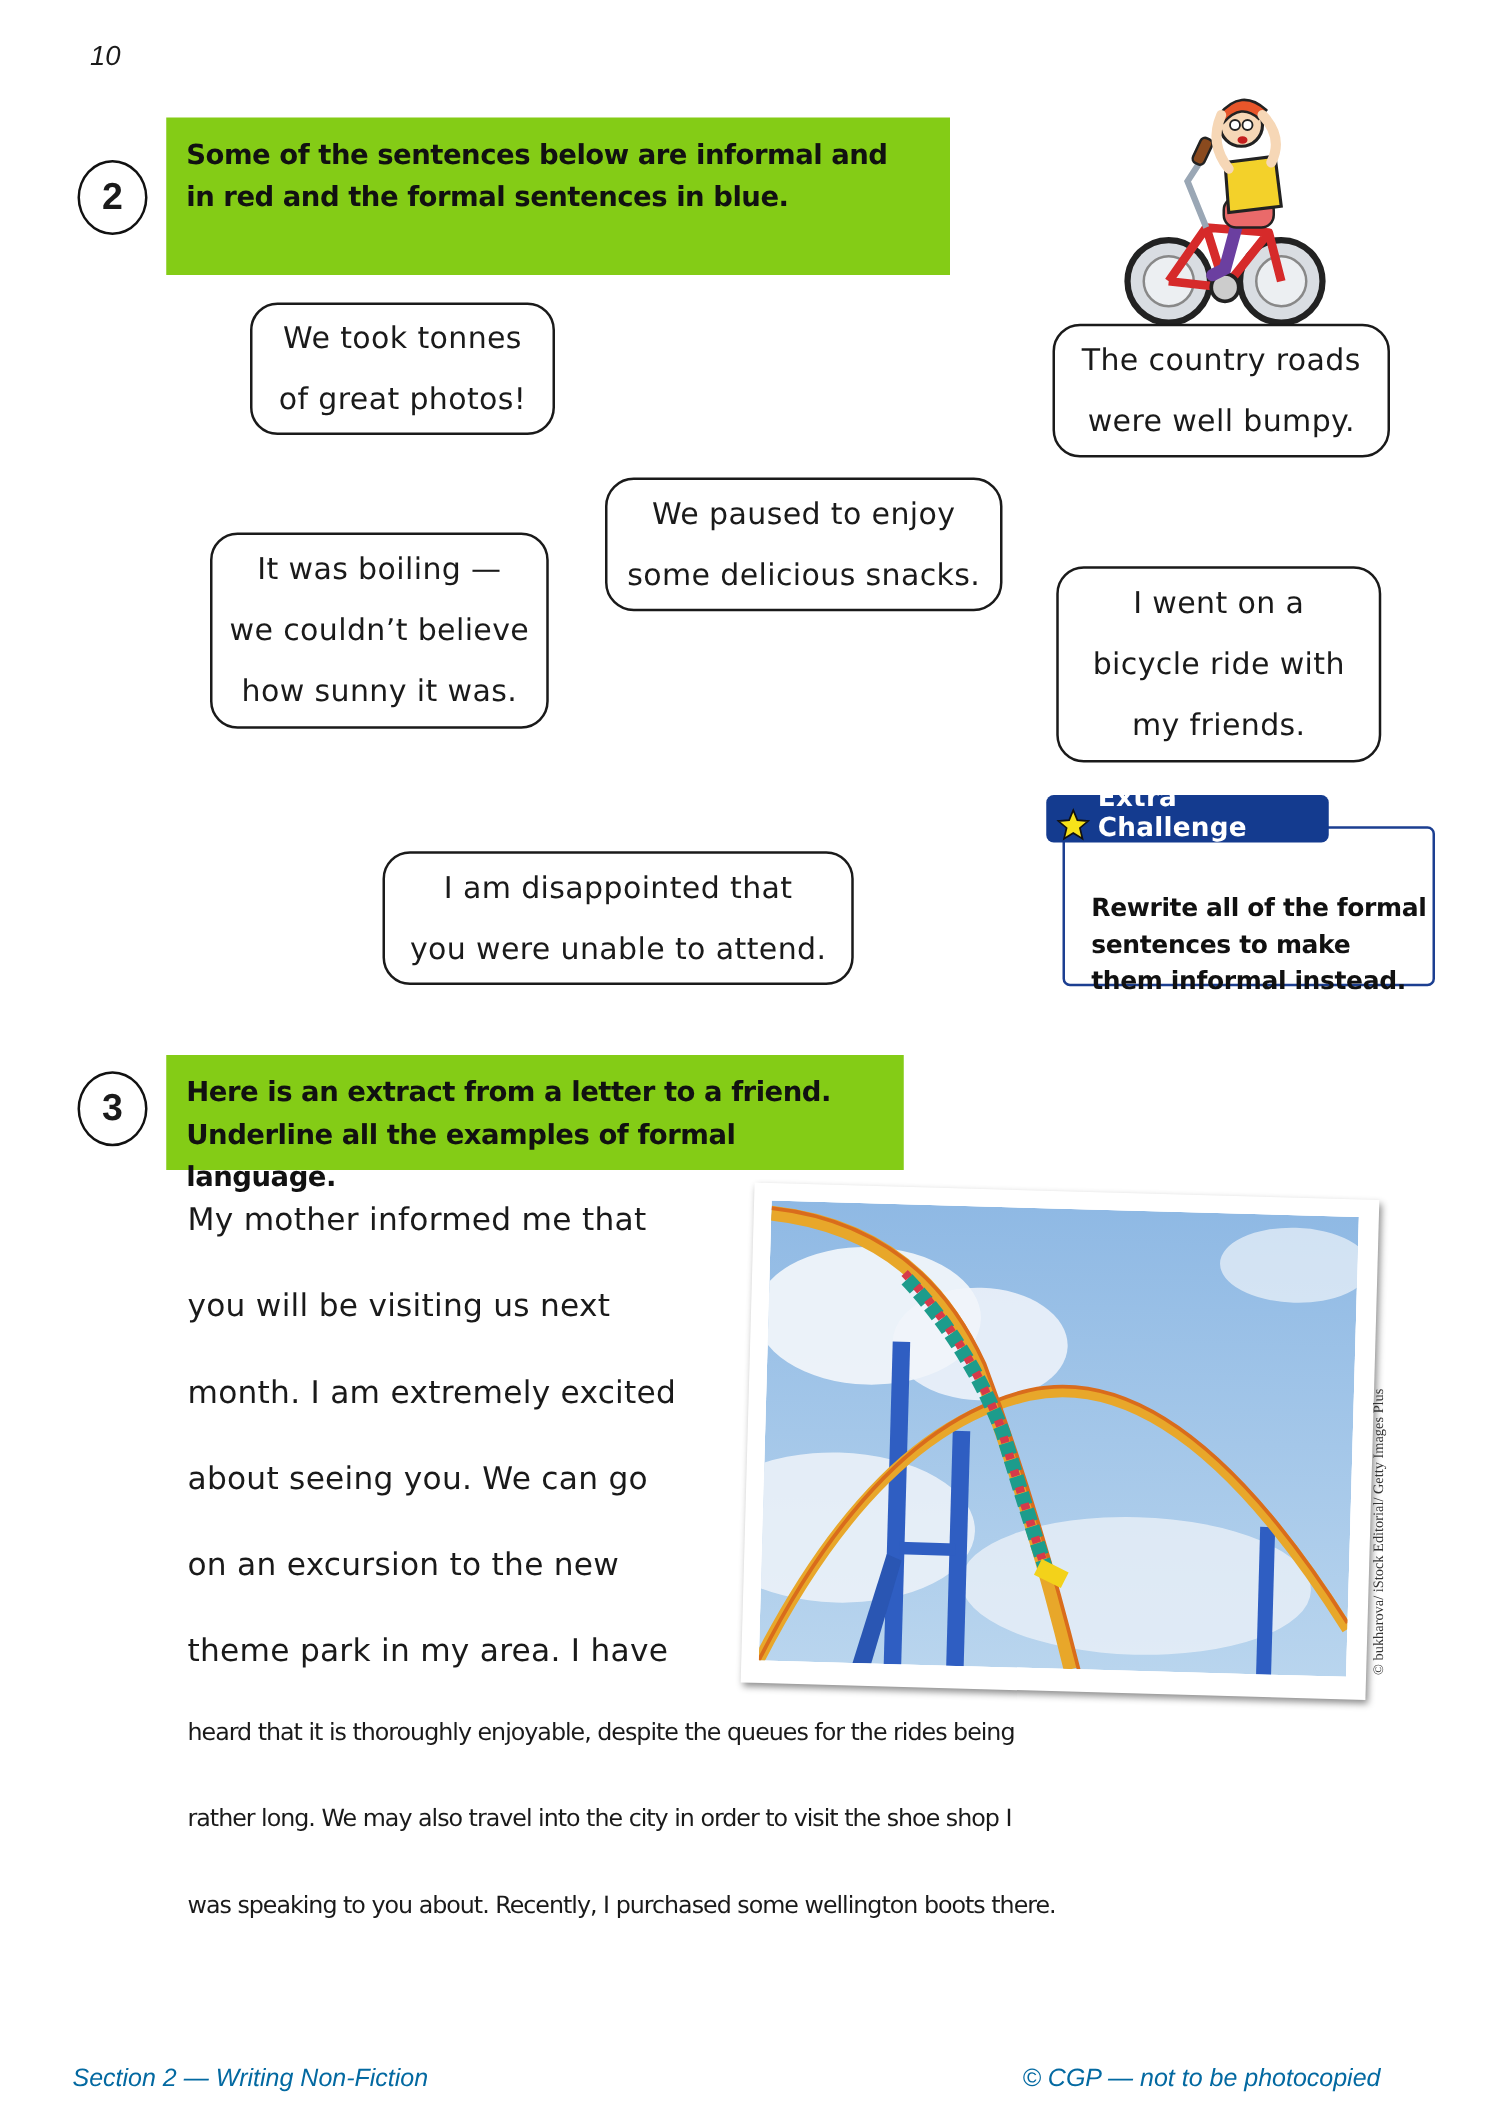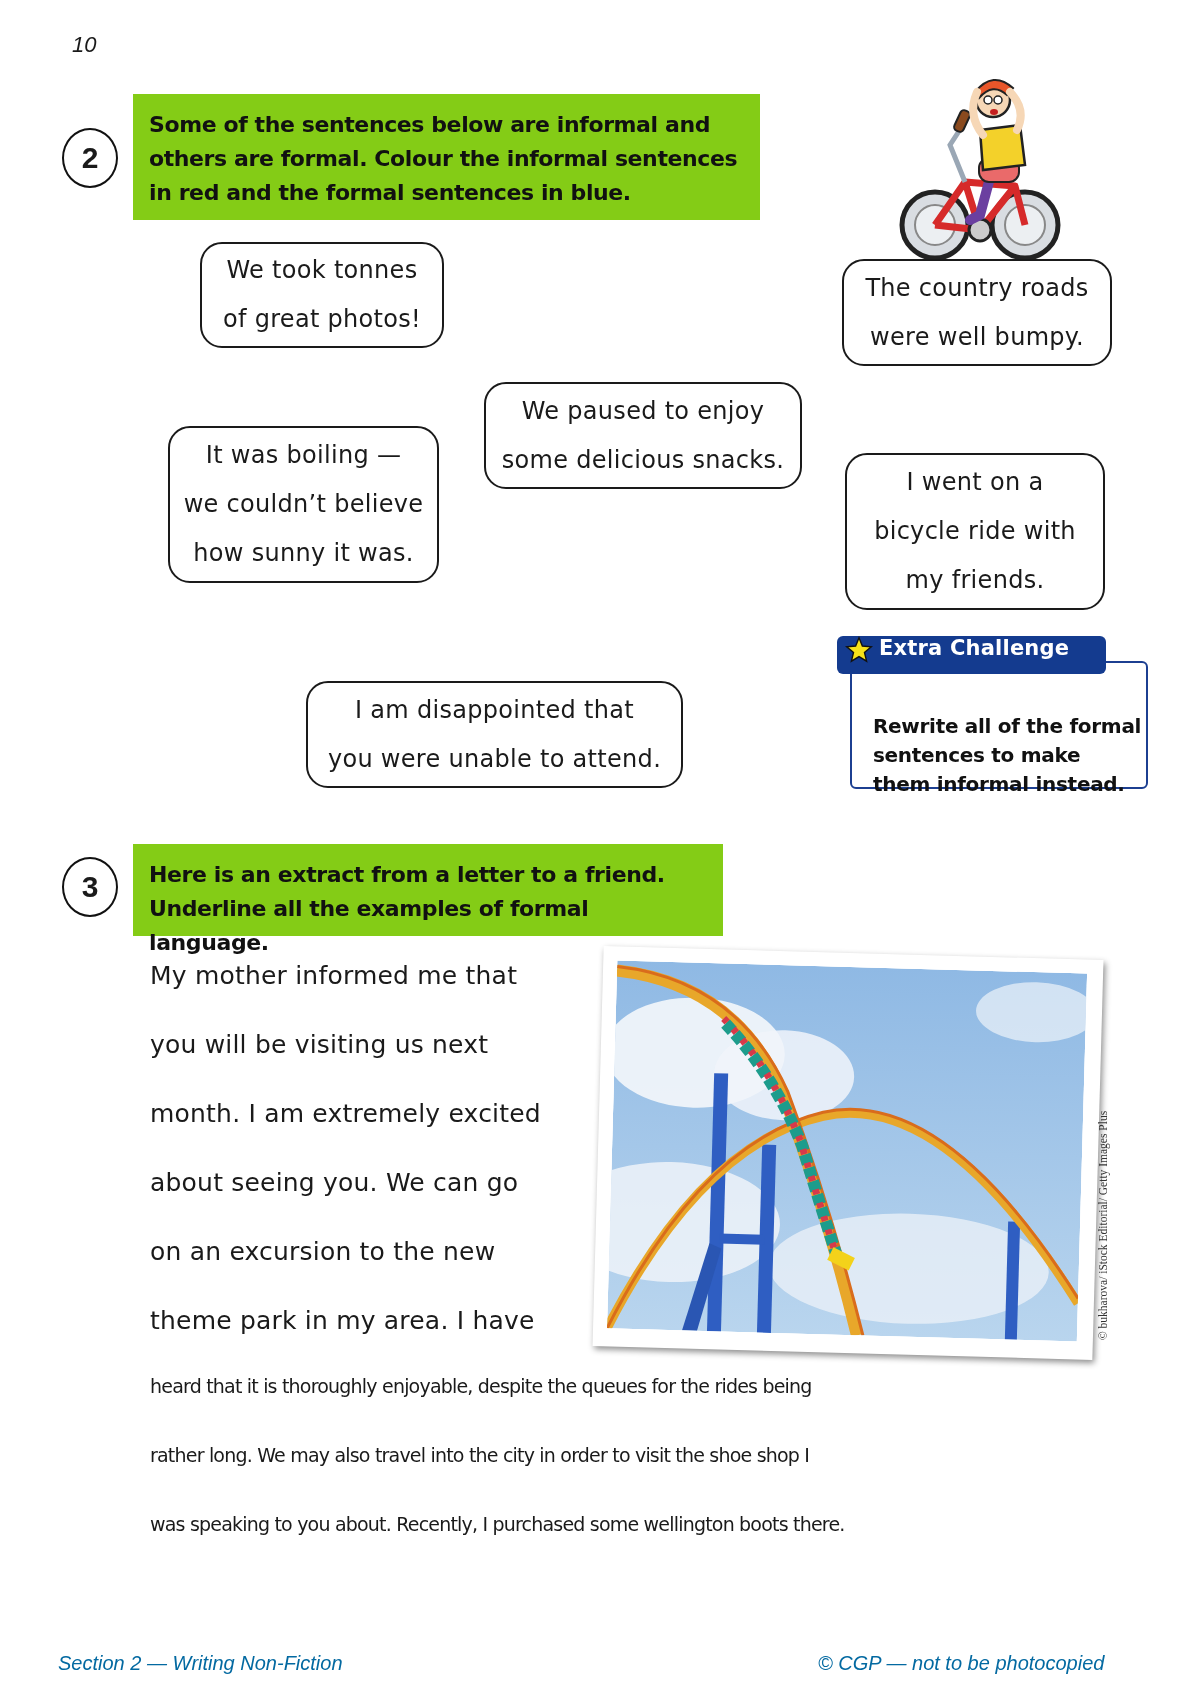--- a/index.html
+++ b/index.html
@@ -15,22 +15,22 @@
               font-weight: bold; font-size: 22px; line-height: 34px; letter-spacing: -0.4px; color: #111; }
 
     .card { position: absolute; border: 2px solid #1a1a1a; border-radius: 22px; background: #fff;
             display: flex; flex-direction: column; align-items: center; justify-content: center;
             font-family: "DejaVu Sans", sans-serif; font-size: 24px; line-height: 49px; text-align: center;
             letter-spacing: 0.3px; cursor: pointer; }
     .card span { display: block; white-space: nowrap; }
 
     .challenge-box { position: absolute; left: 850px; top: 661px; width: 298px; height: 128px;
                      border: 2.5px solid #1c3f91; border-radius: 6px; background: #fff; }
-    .challenge-tab { position: absolute; left: 837px; top: 636px; width: 269px; height: 38px;
-                     background: #143b8f; border-radius: 6px; display: flex; align-items: flex-start; padding-left: 8px; }
+    .challenge-tab { position: absolute; left: 837px; top: 636px; width: 226px; height: 38px;
+                     background: #143b8f; border-radius: 6px; display: flex; align-items: flex-end; padding-left: 8px; }
     .challenge-tab .star { width: 28px; height: 28px; margin-right: 6px; }
     .challenge-tab .title { color: #fff; font-weight: bold; font-size: 21px; font-family: "DejaVu Sans", sans-serif; letter-spacing: 0.2px; }
     .challenge-text { position: absolute; left: 873px; top: 712px; width: 270px; font-weight: bold; font-size: 20px;
                       line-height: 29px; color: #111; letter-spacing: -0.3px; }
 
     .letter-line { position: absolute; left: 150px; font-size: 25px; font-family: "DejaVu Sans", sans-serif; white-space: nowrap; letter-spacing: 0.2px; }
     .letter-line.narrow { letter-spacing: -0.8px; font-size: 19px; }
 
     .photo { position: absolute; left: 598px; top: 953px; width: 500px; height: 400px; background: #fff;
              transform: rotate(1.6deg); box-shadow: 2px 3px 6px rgba(0,0,0,0.45); padding: 14px 16px 18px 14px; }
@@ -43,21 +43,20 @@
     .bike { position: absolute; left: 895px; top: 70px; width: 170px; height: 195px; }
   </style>
 </head>
 <body>
 
 <div class="page-num">10</div>
 
 <div class="qnum" style="left:62px; top:128px;">2</div>
 <div class="prompt" style="left:133px; top:94px; width:627px; height:126px;">
   <div>Some of the sentences below are informal and</div>
-  <div>others are formal.  Colour the informal sentences</div>
   <div>in red and the formal sentences in blue.</div>
 </div>
 
 <svg class="bike" viewBox="0 0 170 195">
 
   <circle cx="40" cy="155" r="33" fill="#d9dde2" stroke="#222" stroke-width="5"></circle>
   <circle cx="40" cy="155" r="20" fill="#eceff2" stroke="#888" stroke-width="2"></circle>
   <circle cx="130" cy="155" r="33" fill="#d9dde2" stroke="#222" stroke-width="5"></circle>
   <circle cx="130" cy="155" r="20" fill="#eceff2" stroke="#888" stroke-width="2"></circle>
 
@@ -83,21 +82,21 @@
 </svg>
 
 <div class="card" style="left:200px; top:242px; width:244px; height:106px;">
   <span>We took tonnes</span>
   <span>of great photos!</span>
 </div>
 <div class="card" style="left:842px; top:259px; width:270px; height:107px;">
   <span>The country roads</span>
   <span>were well bumpy.</span>
 </div>
-<div class="card" style="left:484px; top:382px; width:318px; height:107px;">
+<div class="card" style="left:484px; top:382px; width:318px; height:107px;border-radius:23px;">
   <span>We paused to enjoy</span>
   <span>some delicious snacks.</span>
 </div>
 <div class="card" style="left:168px; top:426px; width:271px; height:157px;">
   <span>It was boiling —</span>
   <span>we couldn’t believe</span>
   <span>how sunny it was.</span>
 </div>
 <div class="card" style="left:845px; top:453px; width:260px; height:157px;">
   <span>I went on a</span>

